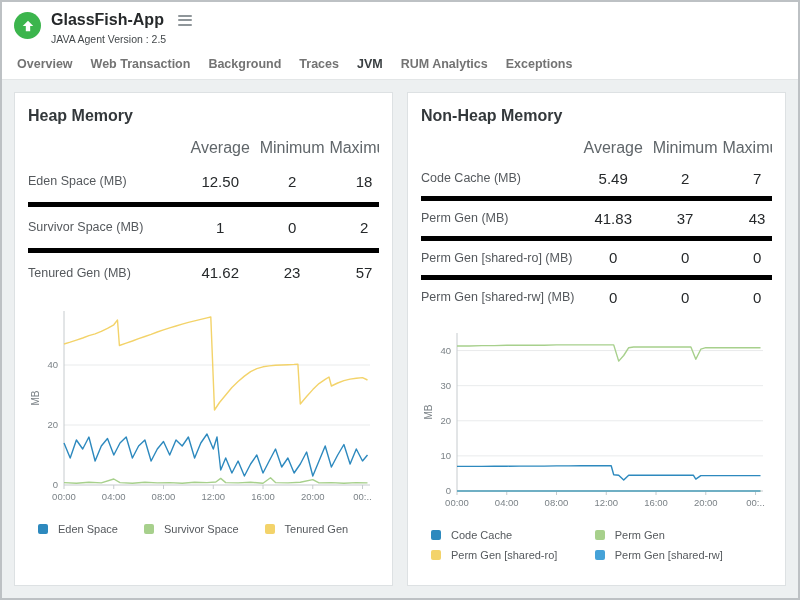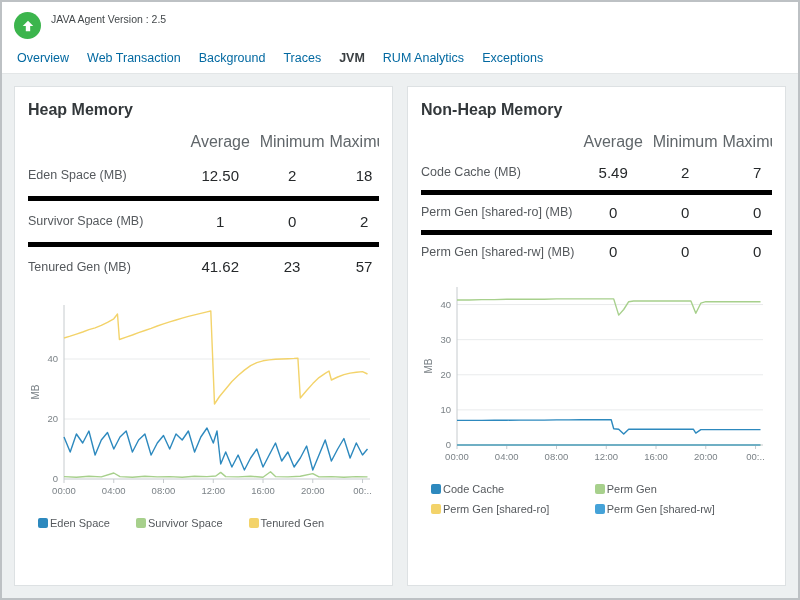--- a/index.html
+++ b/index.html
@@ -11,57 +11,65 @@
   .status-icon { width:27px; height:27px; border-radius:50%; background:#3cb54d; display:flex; align-items:center; justify-content:center; margin-top:2px; flex:none; }
   .title-block { display:flex; flex-direction:column; }
   .title-row { display:flex; align-items:center; gap:12px; }
   h1 { margin:0; font-size:16px; font-weight:700; color:#26292b; }
   .hamburger { cursor:pointer; padding:2px; }
   .hamburger span { display:block; width:14px; height:2px; background:#8f969a; margin:2.5px 0; border-radius:1px; }
   .subtitle { font-size:10.5px; color:#43484b; margin-top:3px; }
 
   
   nav { display:flex; padding:0 6px; border-bottom:1px solid #e3e6e7; background:#fff; }
-  nav .tab { padding:7px 9px 8px; font-size:12.5px; color:#0369a1; cursor:pointer; white-space:nowrap; }
+  nav .tab { padding:7px 9px 8px; font-size:12.5px; color:#737373; cursor:pointer; white-space:nowrap;font-weight:bold; }
   nav .tab.active { color:#3a3f42; font-weight:700; }
 
   
   main { flex:1; background:#edf0f1; display:flex; gap:14px; padding:12px; overflow:hidden; }
   .card { flex:1; background:#fff; border:1px solid #dde1e3; padding:12px 13px; display:flex; flex-direction:column; overflow:hidden; }
   h2 { margin:2px 0 8px; font-size:16px; font-weight:700; color:#33383b; }
 
   
   .table-clip { overflow:hidden; }
   table { border-collapse:collapse; width:106%; table-layout:fixed; }
   th { font-size:16px; color:#60666a; font-weight:400; text-align:center; padding:6px 0 4px; white-space:nowrap; }
   th.lbl, td.lbl { width:42%; text-align:left; }
   td { font-size:15px; color:#26292b; text-align:center; padding:11px 0; border-bottom:5px solid #000000; }
   td.lbl { font-size:12.5px; color:#55595d; line-height:1.5; }
   tbody tr:last-child td { border-bottom:none; }
   .card-right td { padding:8px 0; }
 
   
   svg.chart { margin-top:10px; flex:none; }
   .legend { display:flex; flex-wrap:wrap; margin-top:8px; padding-left:10px; }
-  .legend-item { display:flex; align-items:center; gap:2px; font-size:11px; color:#55595d; margin:4px 26px 4px 0; cursor:pointer; }
+  .legend-item { display:flex; align-items:center; gap:10px; font-size:11px; color:#55595d; margin:4px 26px 4px 0; cursor:pointer; }
   .legend-item .sw { width:10px; height:10px; border-radius:2px; display:inline-block; flex:none; }
   .legend.two-col .legend-item { width:46%; margin-right:2%; }
 </style>
 </head>
 <body>
 
 <div class="frame">
 
   <header>
     <div class="status-icon">
       <svg width="14" height="14" viewBox="0 0 16 16">
         <path d="M8 2 L14 8 H10.5 V14 H5.5 V8 H2 Z" fill="#ffffff"></path>
       </svg>
     </div>
     <div class="title-block">
+      <div class="title-row">
+        <h1>GlassFish-App</h1>
+        <div class="hamburger">
+            <span></span>
+            <span></span>
+            <span></span>
+          </div>
+      </div>
       <div class="subtitle">JAVA Agent Version : 2.5</div>
     </div>
   </header>
 
   <nav>
     <span class="tab">Overview</span>
     <span class="tab">Web Transaction</span>
     <span class="tab">Background</span>
     <span class="tab">Traces</span>
     <span class="tab active">JVM</span>
@@ -159,20 +167,26 @@
               <th>Minimum</th>
               <th>Maximum</th>
             </tr>
           </thead>
           <tbody>
             <tr>
               <td class="lbl">Code Cache (MB)</td>
               <td>5.49</td>
               <td>2</td>
               <td>7</td>
+            </tr>
+            <tr>
+              <td class="lbl">Perm Gen (MB)</td>
+              <td>41.83</td>
+              <td>37</td>
+              <td>43</td>
             </tr>
             <tr>
               <td class="lbl">Perm Gen [shared-ro] (MB)</td>
               <td>0</td>
               <td>0</td>
               <td>0</td>
             </tr>
             <tr>
               <td class="lbl">Perm Gen [shared-rw] (MB)</td>
               <td>0</td>

